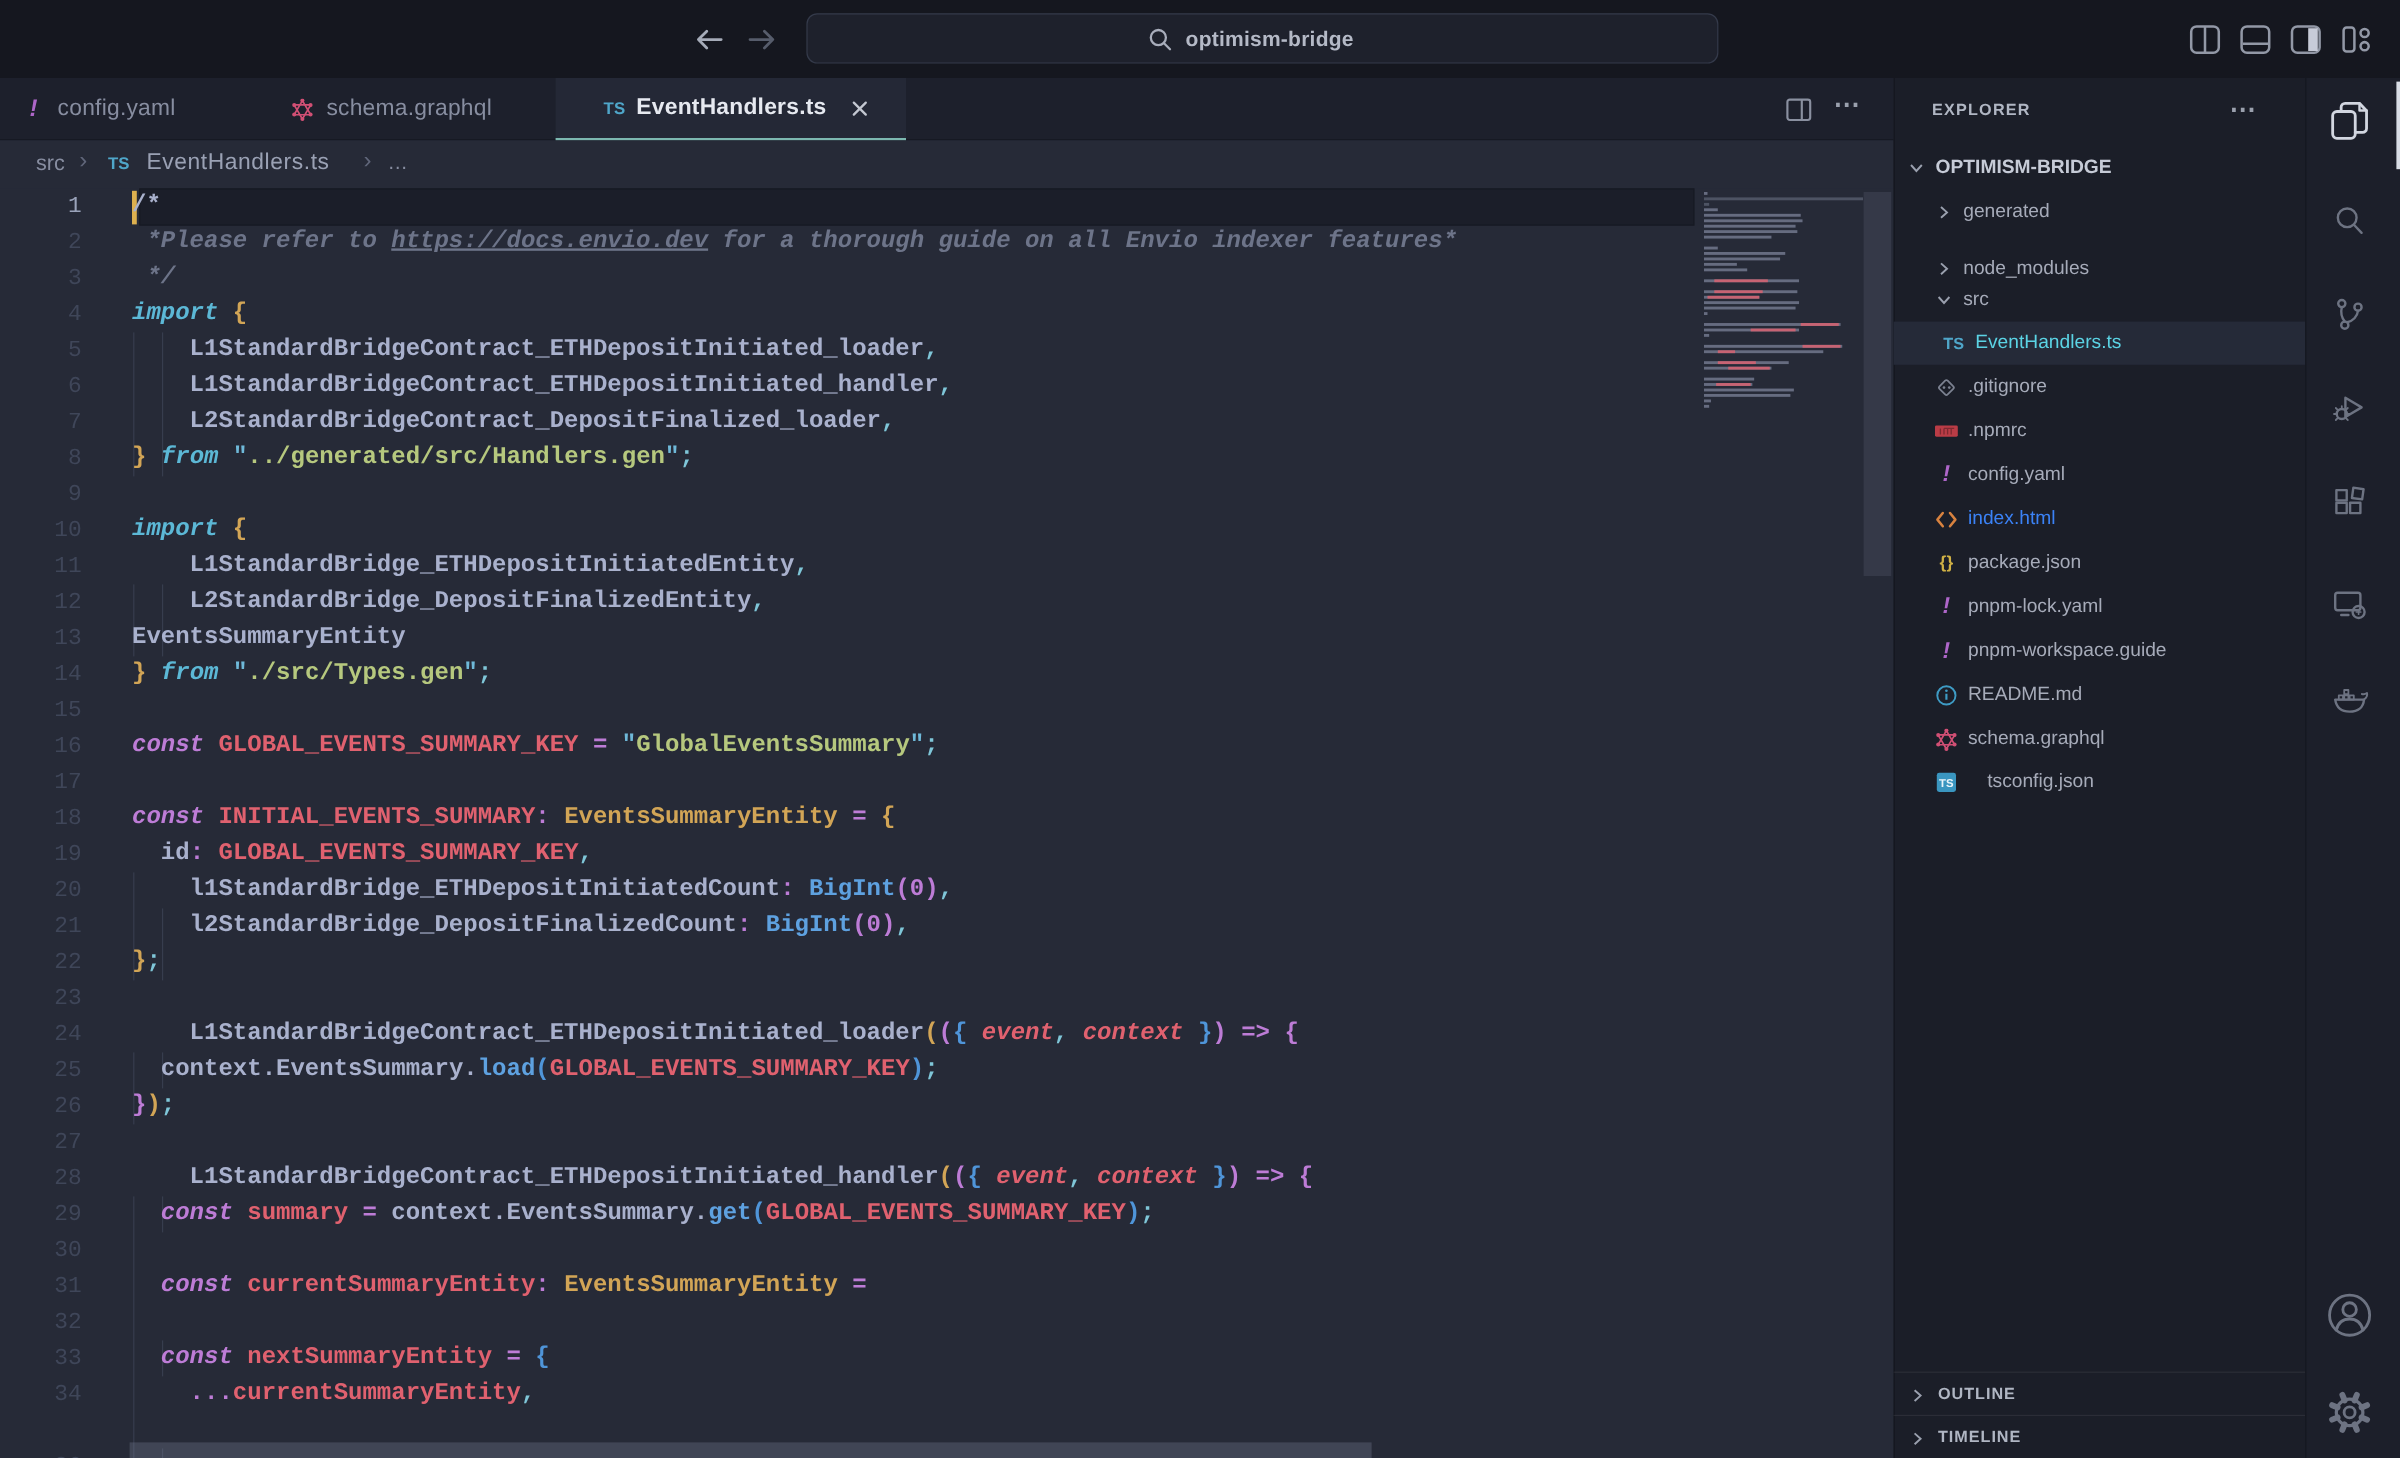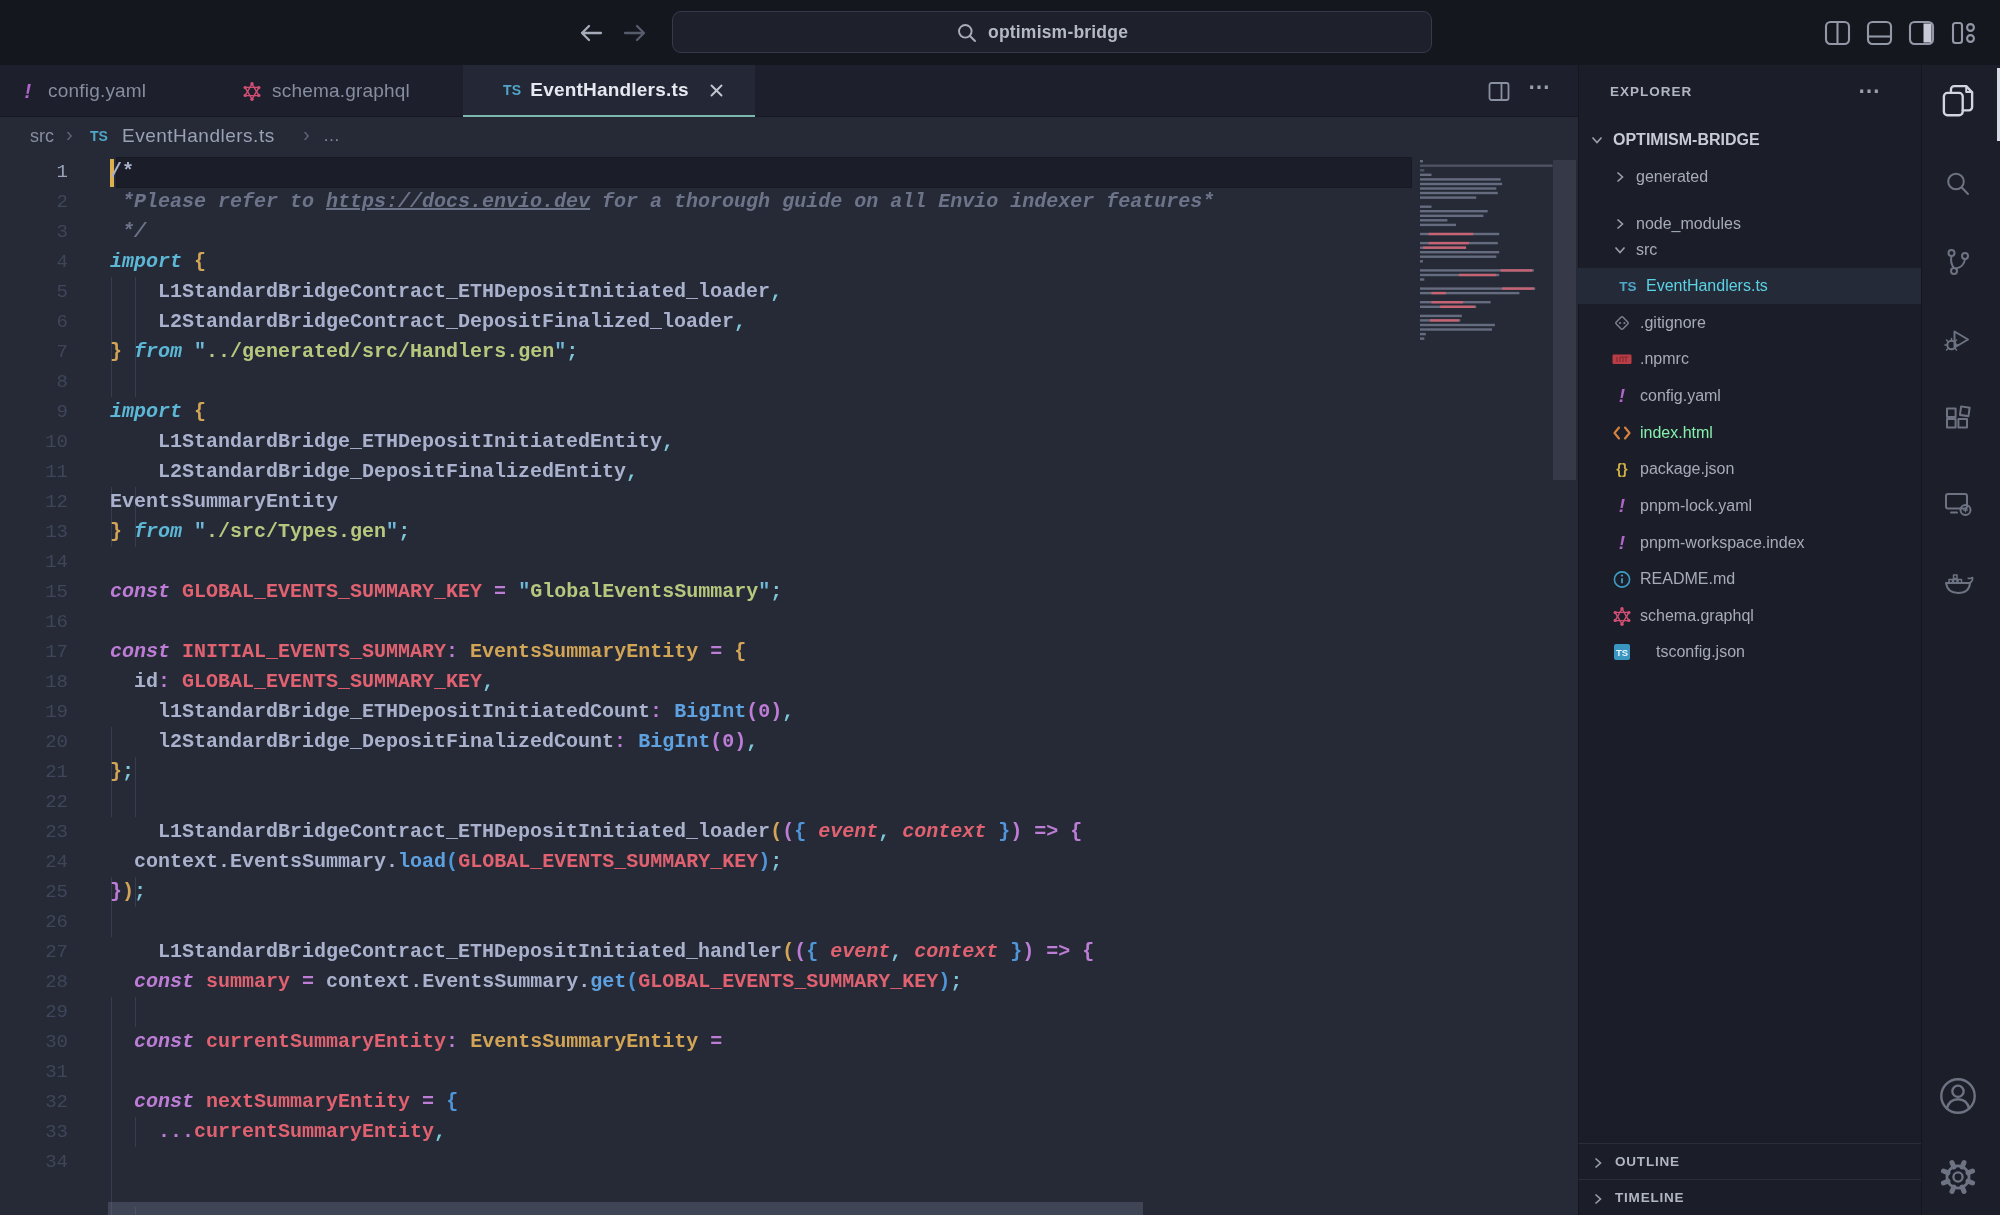--- a/index.html
+++ b/index.html
@@ -157,20 +157,21 @@
 <div class="ln" style="top:1117px">33</div>
 <div class="ln" style="top:1147px">34</div>
 <div class="ln" style="top:1245px">35</div>
 <div class="ln" style="top:1207px">36</div>
 <div id="code">
 <div class="cl"><span style="color:#a9b1cd">/*</span></div>
 <div class="cl"><span style="color:#6d7489;font-style:italic"> *Please refer to </span><span style="color:#6d7489;font-style:italic;text-decoration:underline">https://docs.envio.dev</span><span style="color:#6d7489;font-style:italic"> for a thorough guide on all Envio indexer features*</span></div>
 <div class="cl"><span style="color:#6d7489;font-style:italic"> */</span></div>
 <div class="cl"><span style="color:#5cb8d6;font-style:italic">import</span> <span style="color:#d2a556">{</span></div>
 <div class="cl">    <span style="color:#a9b1cd">L1StandardBridgeContract_ETHDepositInitiated_loader</span><span style="color:#7fc6d8">,</span></div>
+<div class="cl">    <span style="color:#a9b1cd">L1StandardBridgeContract_ETHDepositInitiated_handler</span><span style="color:#7fc6d8">,</span></div>
 <div class="cl">    <span style="color:#a9b1cd">L2StandardBridgeContract_DepositFinalized_loader</span><span style="color:#7fc6d8">,</span></div>
 <div class="cl"><span style="color:#d2a556">}</span> <span style="color:#5cb8d6;font-style:italic">from</span> <span style="color:#6fb9d9">"</span><span style="color:#b6c87e">../generated/src/Handlers.gen</span><span style="color:#6fb9d9">"</span><span style="color:#7fc6d8">;</span></div>
 <div class="cl"></div>
 <div class="cl"><span style="color:#5cb8d6;font-style:italic">import</span> <span style="color:#d2a556">{</span></div>
 <div class="cl">    <span style="color:#a9b1cd">L1StandardBridge_ETHDepositInitiatedEntity</span><span style="color:#7fc6d8">,</span></div>
 <div class="cl">    <span style="color:#a9b1cd">L2StandardBridge_DepositFinalizedEntity</span><span style="color:#7fc6d8">,</span></div>
 <div class="cl"><span style="color:#a9b1cd">EventsSummaryEntity</span></div>
 <div class="cl"><span style="color:#d2a556">}</span> <span style="color:#5cb8d6;font-style:italic">from</span> <span style="color:#6fb9d9">"</span><span style="color:#b6c87e">./src/Types.gen</span><span style="color:#6fb9d9">"</span><span style="color:#7fc6d8">;</span></div>
 <div class="cl"></div>
 <div class="cl"><span style="color:#bd7cd6;font-style:italic">const</span> <span style="color:#e0616f">GLOBAL_EVENTS_SUMMARY_KEY</span> <span style="color:#bd7cd6">=</span> <span style="color:#6fb9d9">"</span><span style="color:#b6c87e">GlobalEventsSummary</span><span style="color:#6fb9d9">"</span><span style="color:#7fc6d8">;</span></div>
@@ -297,36 +298,36 @@
 <div class="trow" style="top:378px;">
     <div style="width:34px;flex:none"></div>
     <span class="fic" style="color:#ae66c9;font-weight:700;font-style:italic;font-size:19px">!</span>
     <span style="color:#a6abb9;margin-left:8px;white-space:nowrap">config.yaml</span>
   </div>
 <div class="trow" style="top:415px;">
     <div style="width:34px;flex:none"></div>
     <svg class="fic" width="20" height="16" viewBox="0 0 20 16">
       <path d="M7 2.5 L2.5 8 L7 13.5 M13 2.5 L17.5 8 L13 13.5" fill="none" stroke="#d8823f" stroke-width="2.1" stroke-linecap="round" stroke-linejoin="round"></path>
     </svg>
-    <span style="color:#86efac;margin-left:8px;white-space:nowrap">index.html</span>
+    <span style="color:#3b82f6;margin-left:8px;white-space:nowrap">index.html</span>
   </div>
 <div class="trow" style="top:451px;">
     <div style="width:34px;flex:none"></div>
     <span class="fic" style="color:#d0b145;font-weight:700;font-size:14.5px">{}</span>
     <span style="color:#a6abb9;margin-left:8px;white-space:nowrap">package.json</span>
   </div>
 <div class="trow" style="top:488px;">
     <div style="width:34px;flex:none"></div>
     <span class="fic" style="color:#ae66c9;font-weight:700;font-style:italic;font-size:19px">!</span>
     <span style="color:#a6abb9;margin-left:8px;white-space:nowrap">pnpm-lock.yaml</span>
   </div>
 <div class="trow" style="top:525px;">
     <div style="width:34px;flex:none"></div>
     <span class="fic" style="color:#ae66c9;font-weight:700;font-style:italic;font-size:19px">!</span>
-    <span style="color:#a6abb9;margin-left:8px;white-space:nowrap">pnpm-workspace.index</span>
+    <span style="color:#a6abb9;margin-left:8px;white-space:nowrap">pnpm-workspace.guide</span>
   </div>
 <div class="trow" style="top:561px;">
     <div style="width:34px;flex:none"></div>
     <svg class="fic" width="19" height="19" viewBox="0 0 19 19">
       <circle cx="9.5" cy="9.5" r="7.6" fill="none" stroke="#3e9bc4" stroke-width="1.6"></circle>
       <path d="M9.5 8.2 v5" stroke="#3e9bc4" stroke-width="1.8"></path>
       <circle cx="9.5" cy="5.6" r="1.1" fill="#3e9bc4"></circle>
     </svg>
     <span style="color:#a6abb9;margin-left:8px;white-space:nowrap">README.md</span>
   </div>

